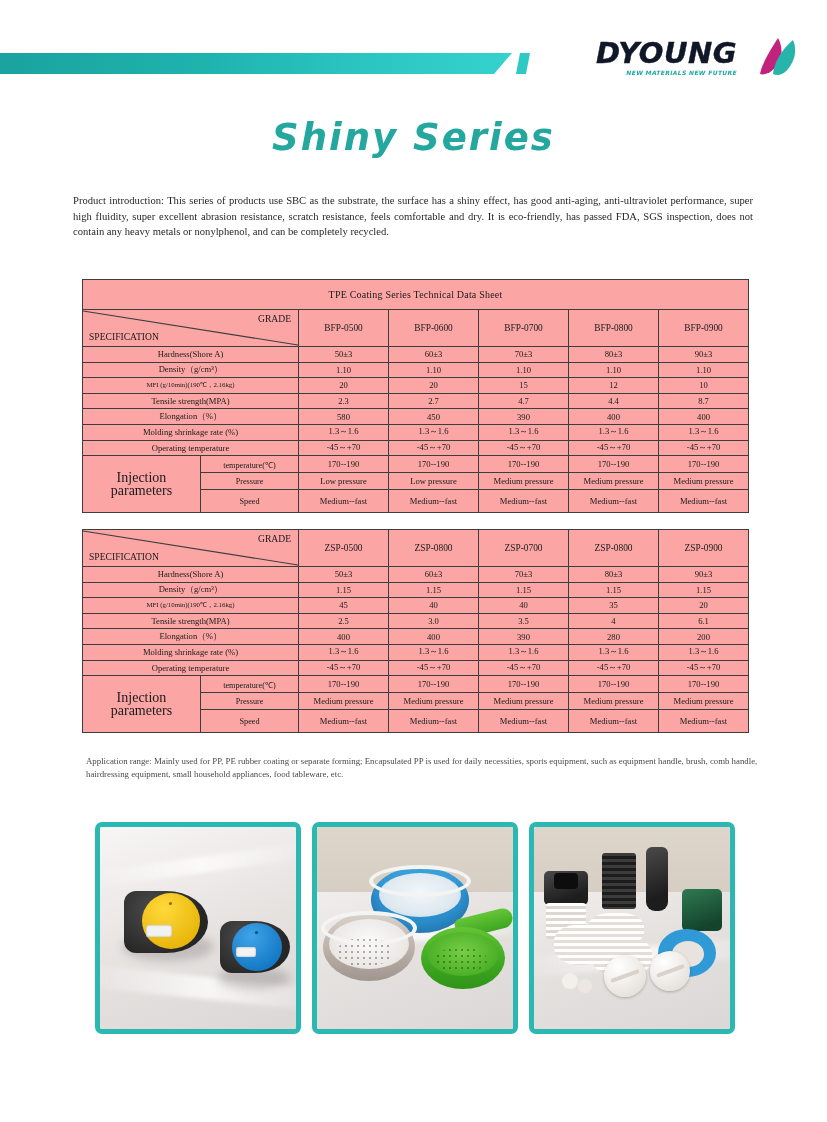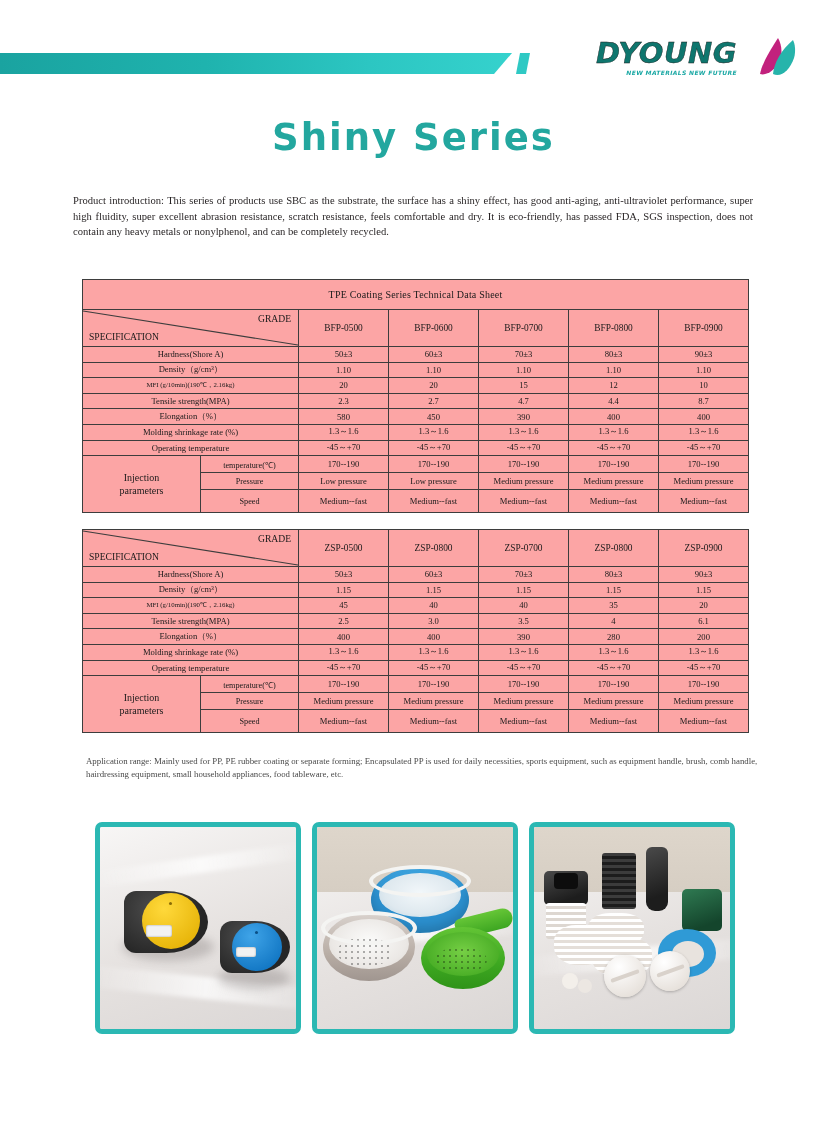--- a/index.html
+++ b/index.html
@@ -56,21 +56,21 @@
   .logo-text-block {
     position: relative;
     padding-top: 2px;
   }
   .logo-word {
     font-family: "DejaVu Sans", sans-serif;
     font-weight: bold;
     font-style: italic;
     font-size: 29px;
     letter-spacing: 0.5px;
-    color: #0f766e;
+    color: #0f172a;
     line-height: 30px;
     -webkit-text-stroke: 0.4px #1a1a1a;
   }
   .logo-tagline {
     font-family: "DejaVu Sans", sans-serif;
     font-style: italic;
     font-weight: bold;
     font-size: 6px;
     letter-spacing: 0.35px;
     color: #1aa8a4;
@@ -85,20 +85,21 @@
   }
 
   
   .page-title {
     position: absolute;
     left: 0; top: 116px;
     width: 827px;
     text-align: center;
     font-family: "DejaVu Sans", sans-serif;
     font-weight: bold;
+    font-style: italic;
     font-size: 37px;
     letter-spacing: 2px;
     color: #23a79f;
   }
 
   
   .intro {
     position: absolute;
     left: 73px; top: 193px;
     width: 680px;
@@ -155,21 +156,21 @@
   }
   .corner-cell .lbl-spec {
     position: absolute;
     left: 6px; bottom: 4px;
     font-size: 9.6px;
   }
   .data-row td { height: 14.6px; }
   .row-label { text-align: center; }
   .row-label.small { font-size: 6.8px; }
   .inj-label {
-    font-size: 10px;
+    font-size: 14px;
     line-height: 13px;
   }
   .inj-sub { height: 17px; }
   .inj-sub.tall { height: 23px; }
   .inj-sub-label { font-size: 8.2px; }
 
   
   .application {
     position: absolute;
     left: 86px; top: 755px;

